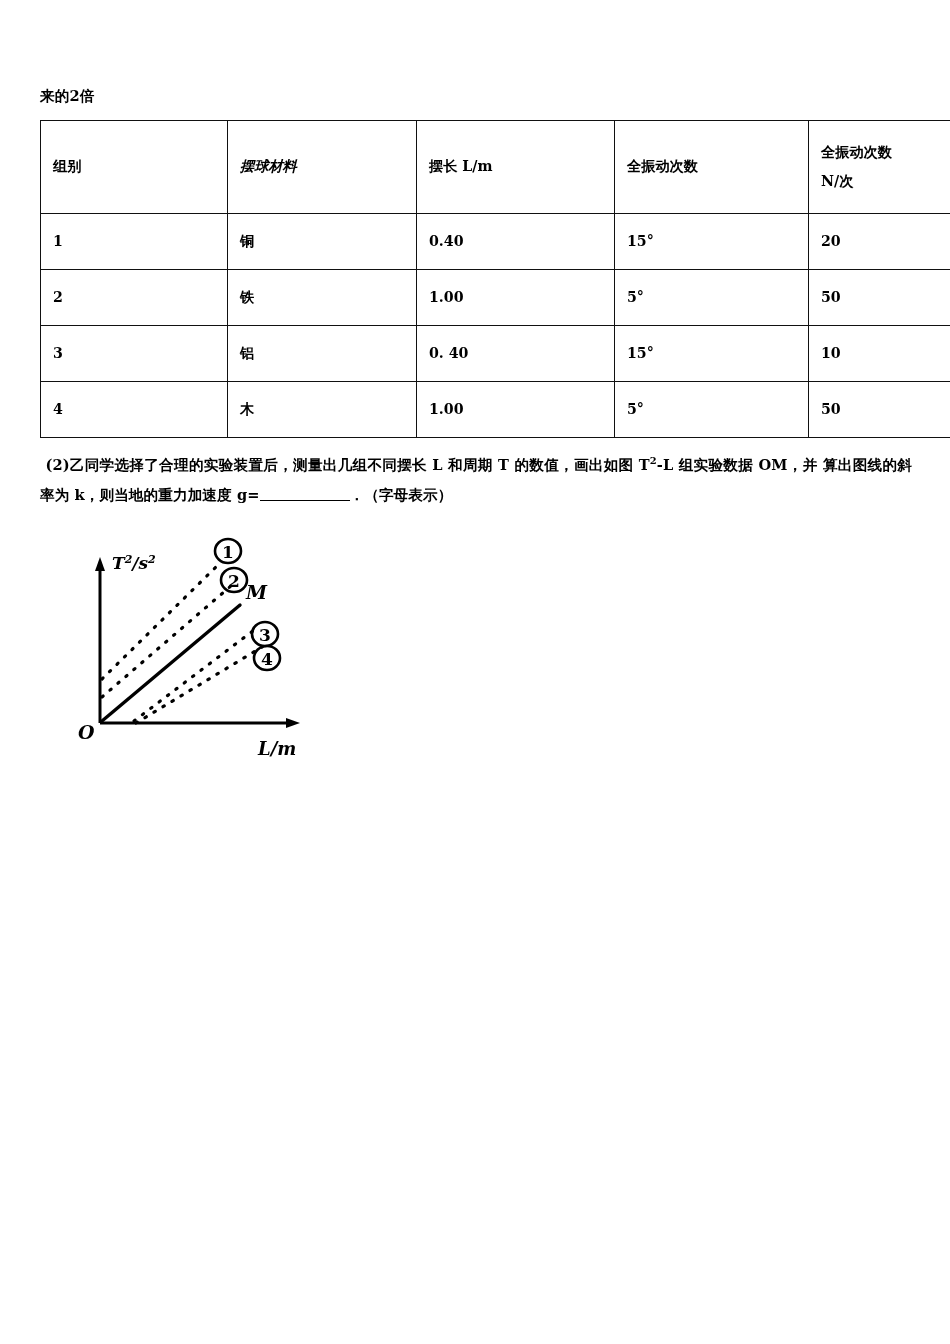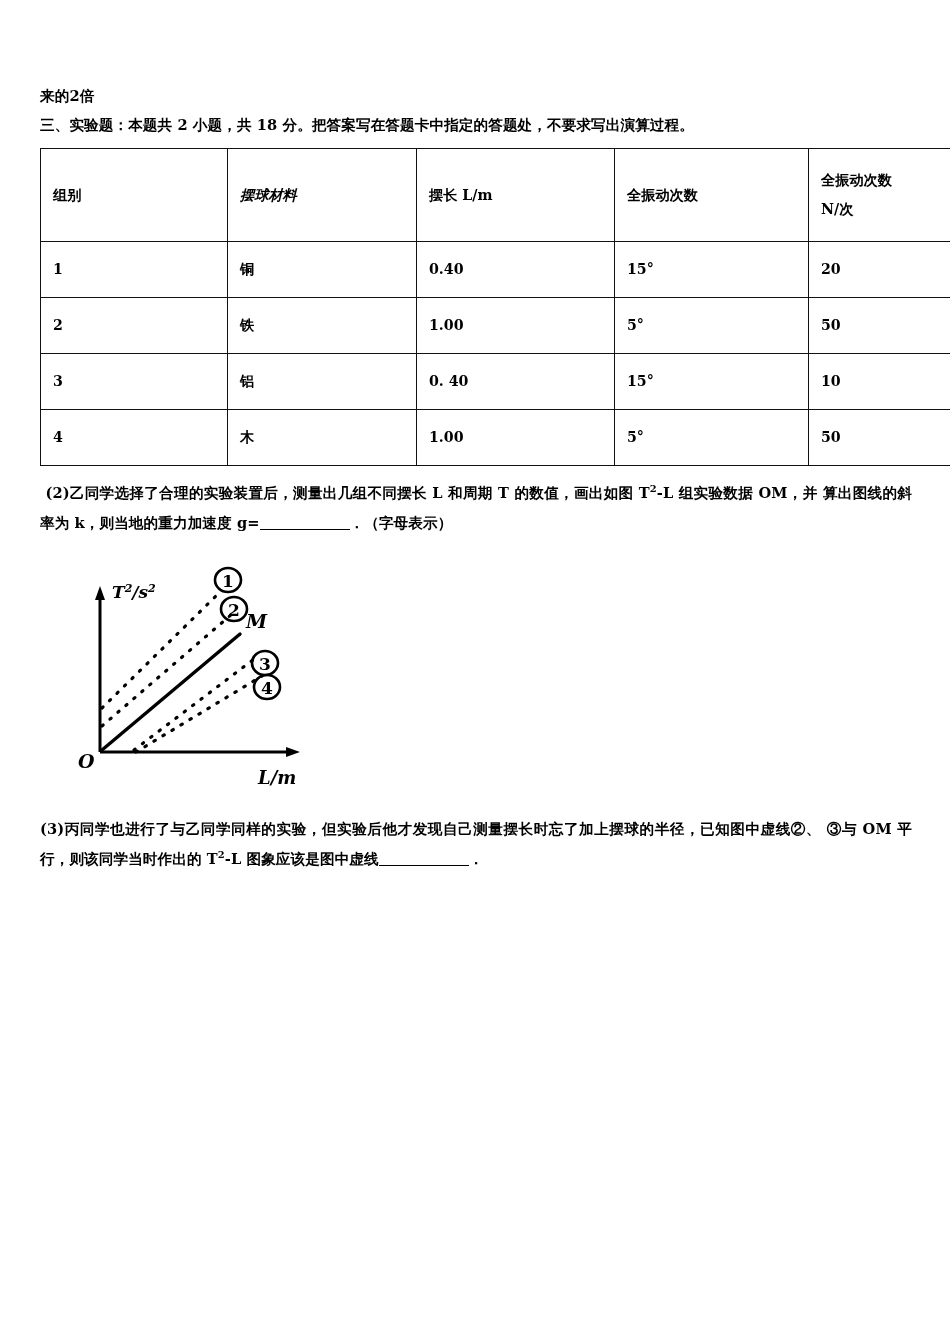--- a/index.html
+++ b/index.html
@@ -93,21 +93,20 @@
   .figure-wrap svg { display: block; }
 </style>
 </head>
 <body>
 
 <div class="page">
   <div class="content">
 
     <p class="para tight">来的2倍</p>
 
-    <p class="para tight">三、实验题：本题共 2 小题，共 18 分。把答案写在答题卡中指定的答题处，不要求写出演算过程。</p>
 
 
 
     <table class="data-table">
       <thead>
         <tr>
           <td class="col-0">组别</td>
           <td class="col-1">摆球材料</td>
           <td class="col-2">摆长 L/m</td>
           <td class="col-3">全振动次数</td>
@@ -194,21 +193,17 @@
 
         <text x="196" y="228" font-family="DejaVu Serif, Liberation Serif, serif" font-size="18" font-style="italic" font-weight="700" fill="#000">L/m</text>
 
         <text x="16" y="212" font-family="DejaVu Serif, Liberation Serif, serif" font-size="19" font-style="italic" font-weight="700" fill="#000">O</text>
 
         <text x="184" y="72" font-family="DejaVu Serif, Liberation Serif, serif" font-size="19" font-style="italic" font-weight="700" fill="#000">M</text>
       </svg>
 
     </div>
 
-    <p class="para loose">
-      <span>(3)丙同学也进行了与乙同学同样的实验，但实验后他才发现自己测量摆长时忘了加上摆球的半径，已知图中虚线②、</span>
-      <span>③与 OM 平行，则该同学当时作出的 T</span><sup>2</sup><span>-L 图象应该是图中虚线</span><span class="blank w90"></span><span>．</span>
-    </p>
 
 
 
   </div>
 </div>
 
 </body></html>

